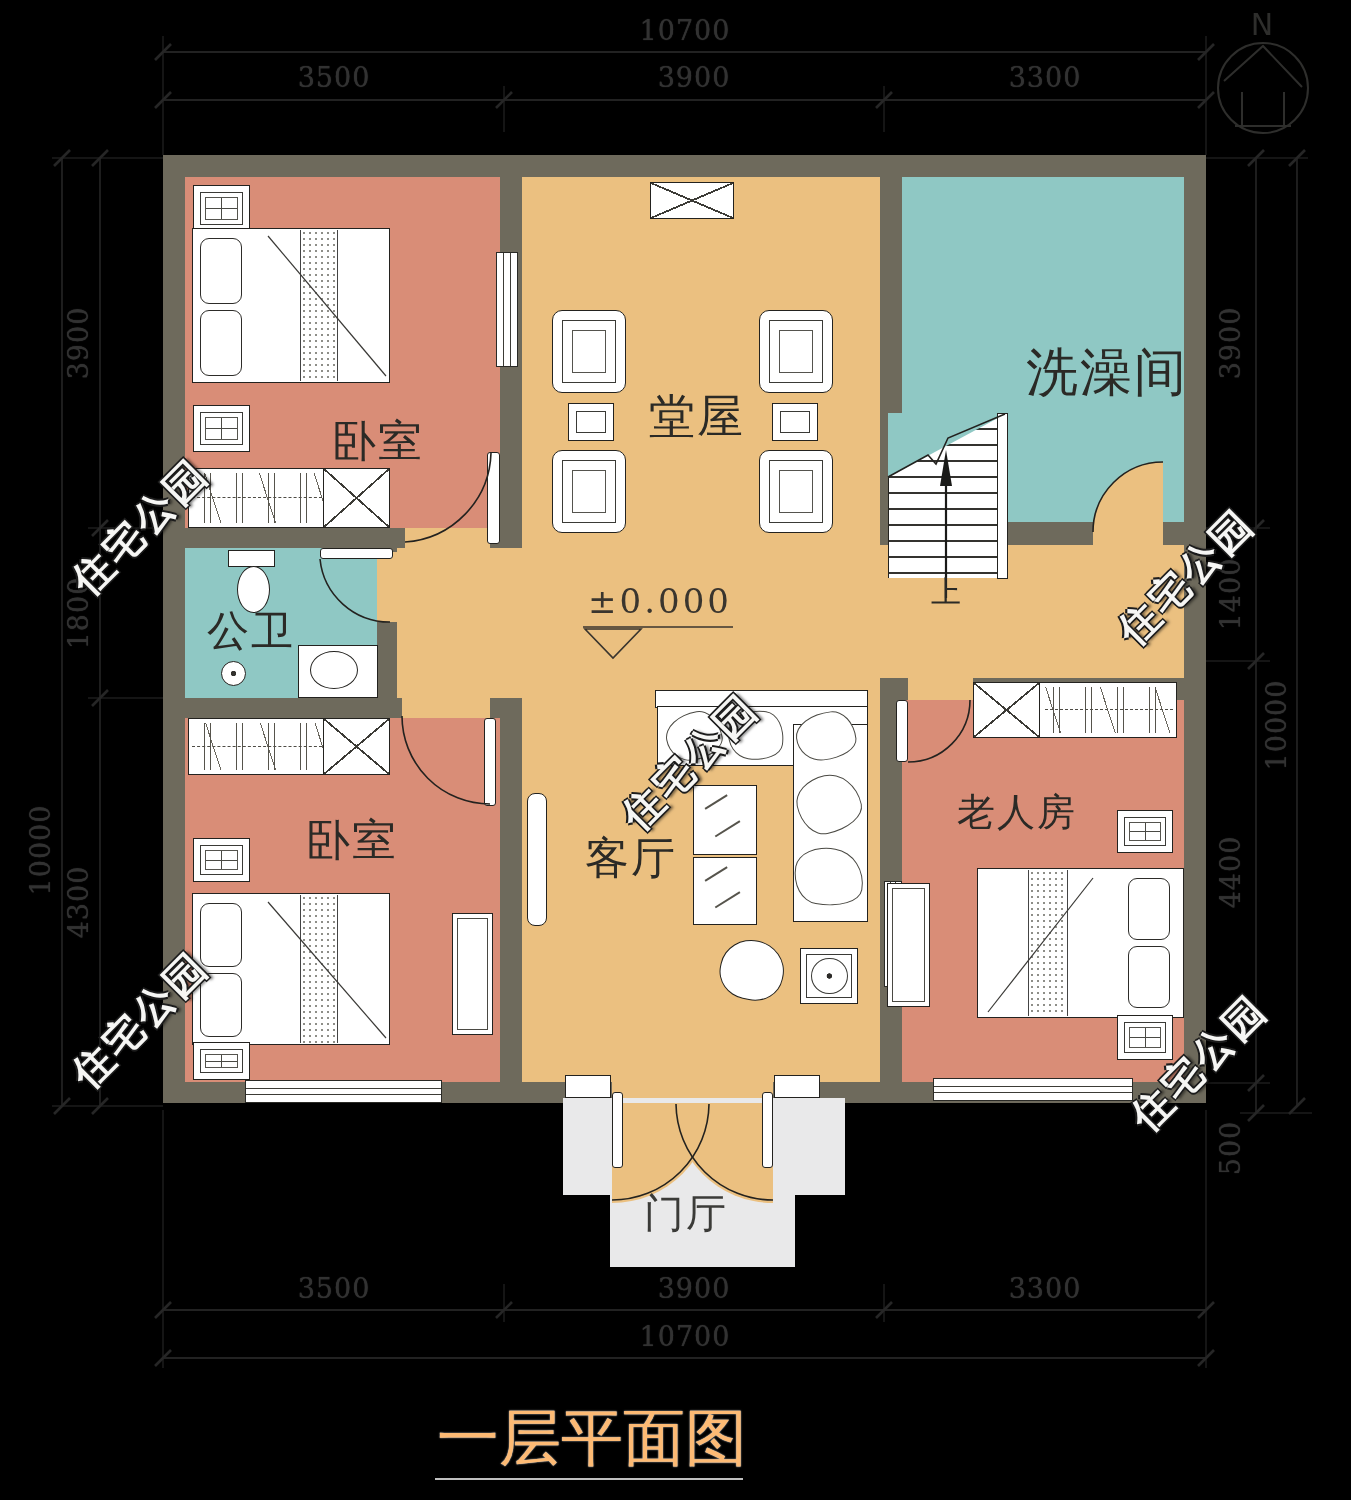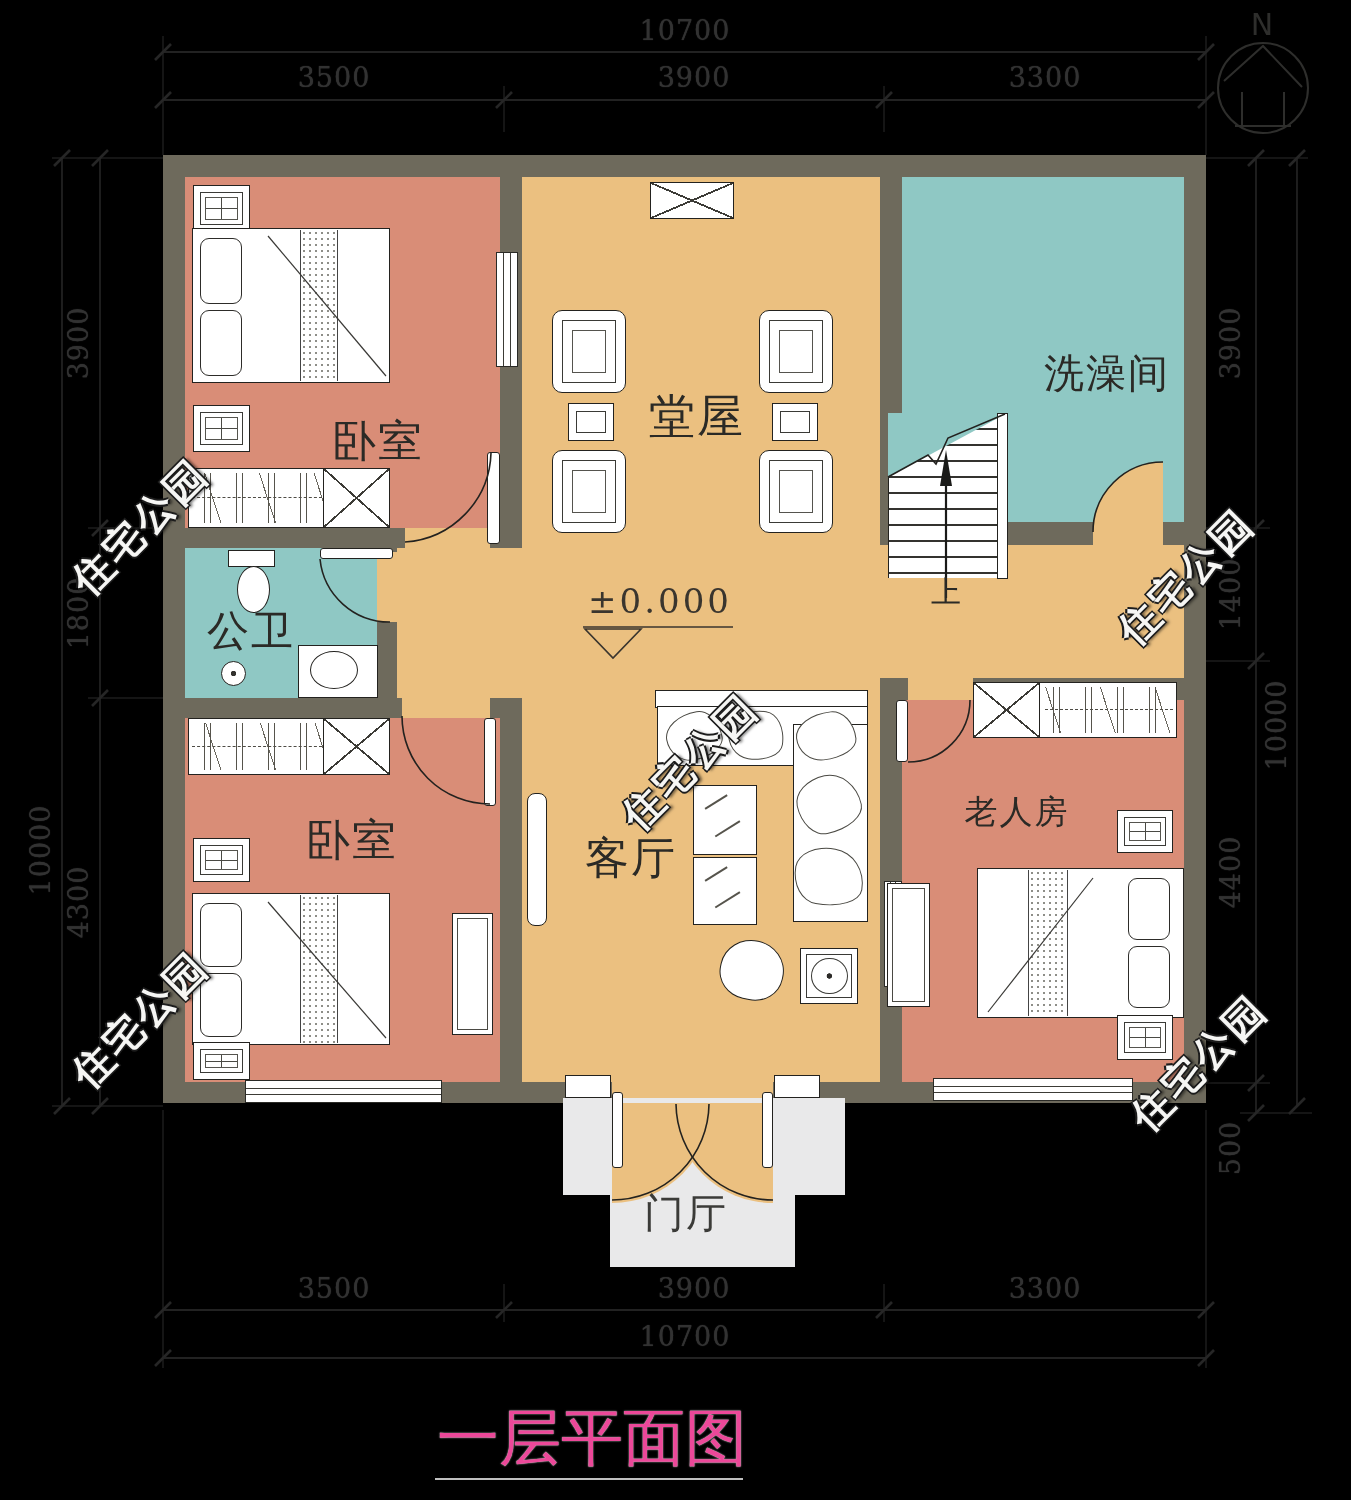--- a/index.html
+++ b/index.html
@@ -54,21 +54,21 @@
   
   .rlabel{position:absolute;color:#2b2a26;white-space:nowrap;transform:translate(-50%,-50%);
           font-weight:400;letter-spacing:2px;}
   .dim{position:absolute;color:#323232;font-size:27px;letter-spacing:1px;white-space:nowrap;
        text-shadow:0 0 1px rgba(255,255,255,.22);transform:translate(-50%,-50%);}
   .dimv{transform:translate(-50%,-50%) rotate(-90deg);}
   .wm{position:absolute;color:#f6f6f4;font-size:40px;font-weight:bold;letter-spacing:3px;white-space:nowrap;
       transform:translate(-50%,-50%) rotate(-45deg);
       text-shadow:-1.5px -1.5px 0 #1c1c1c,1.5px -1.5px 0 #1c1c1c,-1.5px 1.5px 0 #1c1c1c,1.5px 1.5px 0 #1c1c1c,3px 3px 3px rgba(0,0,0,.55);
       font-family:"DejaVu Sans",sans-serif;}
-  .title{position:absolute;color:#ec4899;white-space:nowrap;
+  .title{position:absolute;color:#fdba74;white-space:nowrap;
       text-shadow:0 0 2px rgba(255,255,255,.55),0 0 1px rgba(255,255,255,.7);}
   svg.overlay{position:absolute;left:0;top:0;pointer-events:none;}
 </style>
 </head>
 <body>
 
 <div id="canvas">
 
   <div class="fill" style="left:163px;top:155px;width:1043px;height:948px;background:#6e6a5c;"></div>
 
@@ -259,25 +259,25 @@
       <line x1="1248" y1="669" x2="1264" y2="653"></line>
         <line x1="1248" y1="1091" x2="1264" y2="1075"></line>
       <line x1="1248" y1="1121" x2="1264" y2="1105"></line>
       <line x1="1289" y1="166" x2="1305" y2="150"></line>
         <line x1="1289" y1="1114" x2="1305" y2="1098"></line>
     </g>
   </svg>
 
   <div class="rlabel" style="left:378px;top:441px;font-size:44px;">卧室</div>
   <div class="rlabel" style="left:697px;top:417px;font-size:46px;">堂屋</div>
-  <div class="rlabel" style="left:1107px;top:373px;font-size:40px;">洗澡间</div>
+  <div class="rlabel" style="left:1107px;top:373px;font-size:52px;">洗澡间</div>
   <div class="rlabel" style="left:251px;top:631px;font-size:42px;">公卫</div>
   <div class="rlabel" style="left:352px;top:840px;font-size:44px;">卧室</div>
   <div class="rlabel" style="left:631px;top:858px;font-size:44px;">客厅</div>
-  <div class="rlabel" style="left:1017px;top:812px;font-size:33px;font-family:Liberation Mono, monospace;">老人房</div>
+  <div class="rlabel" style="left:1017px;top:812px;font-size:38px;font-family:Liberation Mono, monospace;">老人房</div>
   <div class="rlabel" style="left:686px;top:1213px;font-size:40px;color:#3b3b38;">门厅</div>
   <div class="rlabel" style="left:947px;top:592px;font-size:30px;">上</div>
   <div class="rlabel" style="left:660px;top:601px;font-size:34px;letter-spacing:3px;color:#3a352e;">±0.000</div>
   <div class="rlabel" style="left:1263px;top:24px;font-size:30px;color:#2e2e2c;font-family:'DejaVu Sans',sans-serif;">N</div>
 
   <div class="dim" style="left:685px;top:30px;">10700</div>
   <div class="dim" style="left:334px;top:77px;">3500</div>
   <div class="dim" style="left:694px;top:77px;">3900</div>
   <div class="dim" style="left:1045px;top:77px;">3300</div>
   <div class="dim" style="left:334px;top:1288px;">3500</div>

